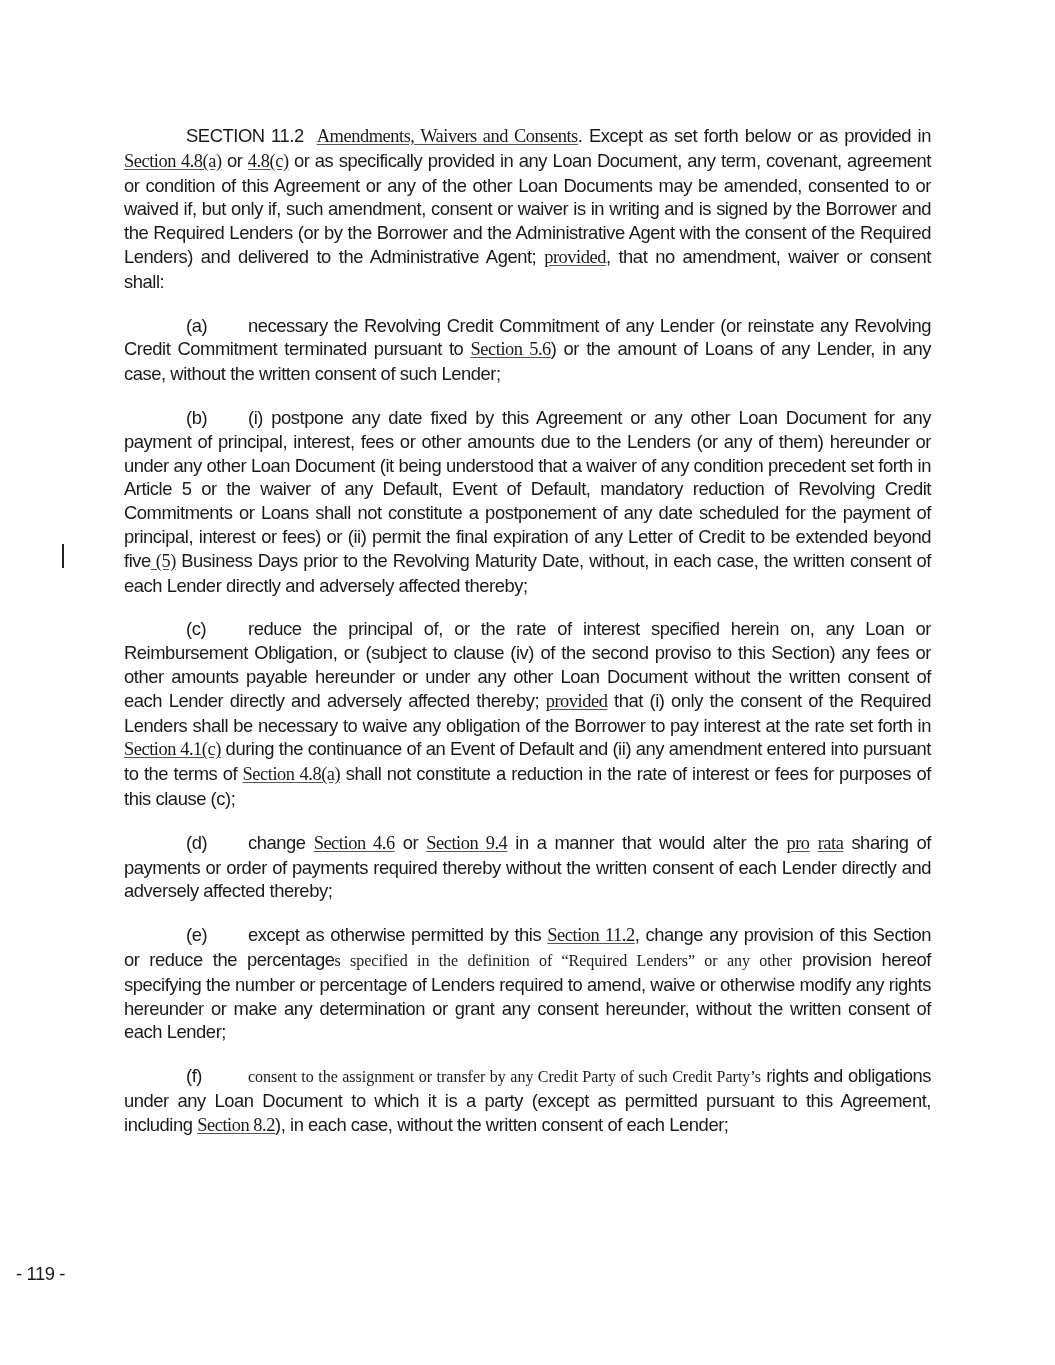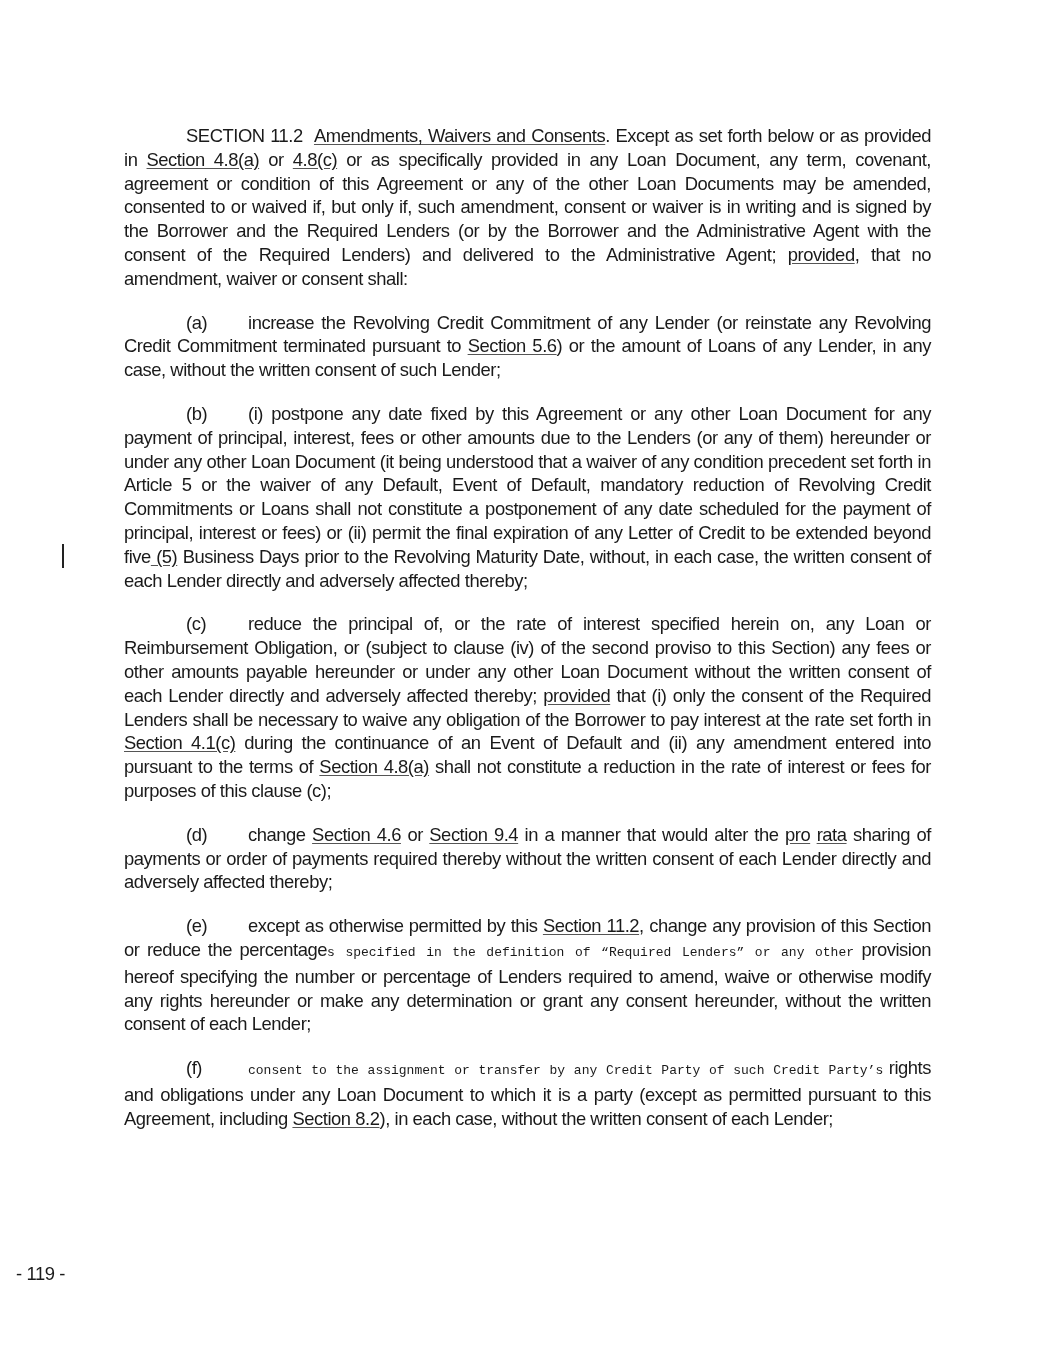--- a/index.html
+++ b/index.html
@@ -5,40 +5,40 @@
   html, body { margin: 0; padding: 0; background: #ffffff; }
   body { width: 1055px; height: 1365px; position: relative; overflow: hidden; }
   .page {
     position: absolute; left: 124px; top: 124px; width: 807px;
     font-family: "Liberation Sans", sans-serif;
     font-size: 18.4px; line-height: 23.8px; color: #1a1a1a;
     letter-spacing: -0.45px;
   }
   .para { text-align: justify; margin: 0 0 20px 0; text-indent: 62px; }
   .para .mark { display: inline-block; width: 62px; text-indent: 0; }
-  .u { text-decoration: underline; text-decoration-color: #555; text-underline-offset: 2px; }
-  .serif { font-family: Liberation Mono, monospace; letter-spacing: 0; font-size: 13px; }
+  .u { text-decoration: underline; text-decoration-color: #555; text-underline-offset: 2px; font-family: Liberation Serif, serif; }
+  .serif { font-family: Liberation Serif, serif; letter-spacing: 0; font-size: 16px; }
   .change-bar {
     position: absolute; left: 62px; top: 544px; width: 1.6px; height: 24px; background: #222;
   }
   .page-number {
     position: absolute; left: 16px; width: 1055px; top: 1263px; text-align: left;
     font-family: "Liberation Sans", sans-serif; font-size: 18.4px; color: #1a1a1a; letter-spacing: -0.4px;
   }
 </style>
 </head>
 <body>
 
 <div class="change-bar"></div>
 
 <div class="page">
 
   <p class="para"><span>SECTION 11.2</span>&nbsp;&nbsp;<span class="u">Amendments, Waivers and Consents</span><span>. Except as set forth below or as provided in </span><span class="u">Section 4.8(a)</span><span> or </span><span class="u">4.8(c)</span><span> or as specifically provided in any Loan Document, any term, covenant, agreement or condition of this Agreement or any of the other Loan Documents may be amended, consented to or waived if, but only if, such amendment, consent or waiver is in writing and is signed by the Borrower and the Required Lenders (or by the Borrower and the Administrative Agent with the consent of the Required Lenders) and delivered to the Administrative Agent; </span><span class="u">provided</span><span>, that no amendment, waiver or consent shall:</span></p>
 
-  <p class="para"><span class="mark">(a)</span><span>increase the Revolving Credit Commitment of any Lender (or reinstate any Revolving Credit Commitment terminated pursuant to </span><span class="u">Section 5.6</span><span>) or the amount of Loans of any Lender, in any case, without the written consent of such Lender;</span></p>
+  <p class="para"><span class="mark">(a)</span><span>necessary the Revolving Credit Commitment of any Lender (or reinstate any Revolving Credit Commitment terminated pursuant to </span><span class="u">Section 5.6</span><span>) or the amount of Loans of any Lender, in any case, without the written consent of such Lender;</span></p>
 
   <p class="para"><span class="mark">(b)</span><span>(i) postpone any date fixed by this Agreement or any other Loan Document for any payment of principal, interest, fees or other amounts due to the Lenders (or any of them) hereunder or under any other Loan Document (it being understood that a waiver of any condition precedent set forth in Article 5 or the waiver of any Default, Event of Default, mandatory reduction of Revolving Credit Commitments or Loans shall not constitute a postponement of any date scheduled for the payment of principal, interest or fees) or (ii) permit the final expiration of any Letter of Credit to be extended beyond five</span><span class="u"> (5)</span><span> Business Days prior to the Revolving Maturity Date, without, in each case, the written consent of each Lender directly and adversely affected thereby;</span></p>
 
   <p class="para"><span class="mark">(c)</span><span>reduce the principal of, or the rate of interest specified herein on, any Loan or Reimbursement Obligation, or (subject to clause (iv) of the second proviso to this Section) any fees or other amounts payable hereunder or under any other Loan Document without the written consent of each Lender directly and adversely affected thereby; </span><span class="u">provided</span><span> that (i) only the consent of the Required Lenders shall be necessary to waive any obligation of the Borrower to pay interest at the rate set forth in </span><span class="u">Section 4.1(c)</span><span> during the continuance of an Event of Default and (ii) any amendment entered into pursuant to the terms of </span><span class="u">Section 4.8(a)</span><span> shall not constitute a reduction in the rate of interest or fees for purposes of this clause (c);</span></p>
 
   <p class="para"><span class="mark">(d)</span><span>change </span><span class="u">Section 4.6</span><span> or </span><span class="u">Section 9.4</span><span> in a manner that would alter the </span><span class="u">pro</span><span> </span><span class="u">rata</span><span> sharing of payments or order of payments required thereby without the written consent of each Lender directly and adversely affected thereby;</span></p>
 
   <p class="para"><span class="mark">(e)</span><span>except as otherwise permitted by this </span><span class="u">Section 11.2</span><span>, change any provision of this Section or reduce the percentage</span><span class="serif">s specified in the definition of “Required Lenders” or any other</span><span> provision hereof specifying the number or percentage of Lenders required to amend, waive or otherwise modify any rights hereunder or make any determination or grant any consent hereunder, without the written consent of each Lender;</span></p>
 
   <p class="para"><span class="mark">(f)</span><span class="serif">consent to the assignment or transfer by any Credit Party of such Credit Party’s</span><span> rights and obligations under any Loan Document to which it is a party (except as permitted pursuant to this Agreement, including </span><span class="u">Section 8.2</span><span>), in each case, without the written consent of each Lender;</span></p>

